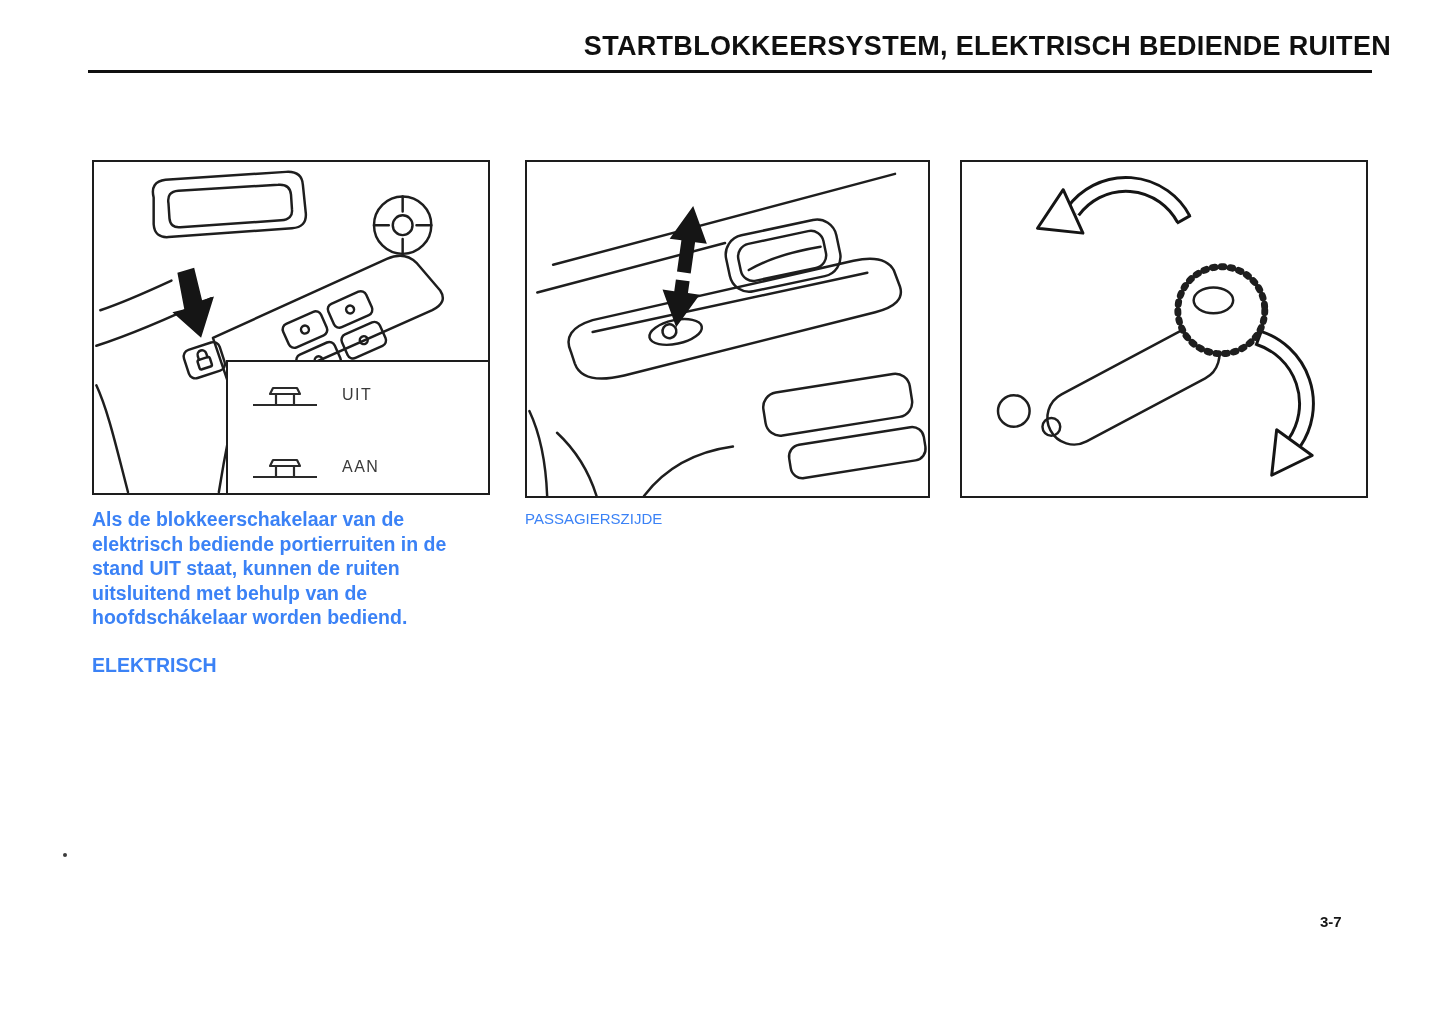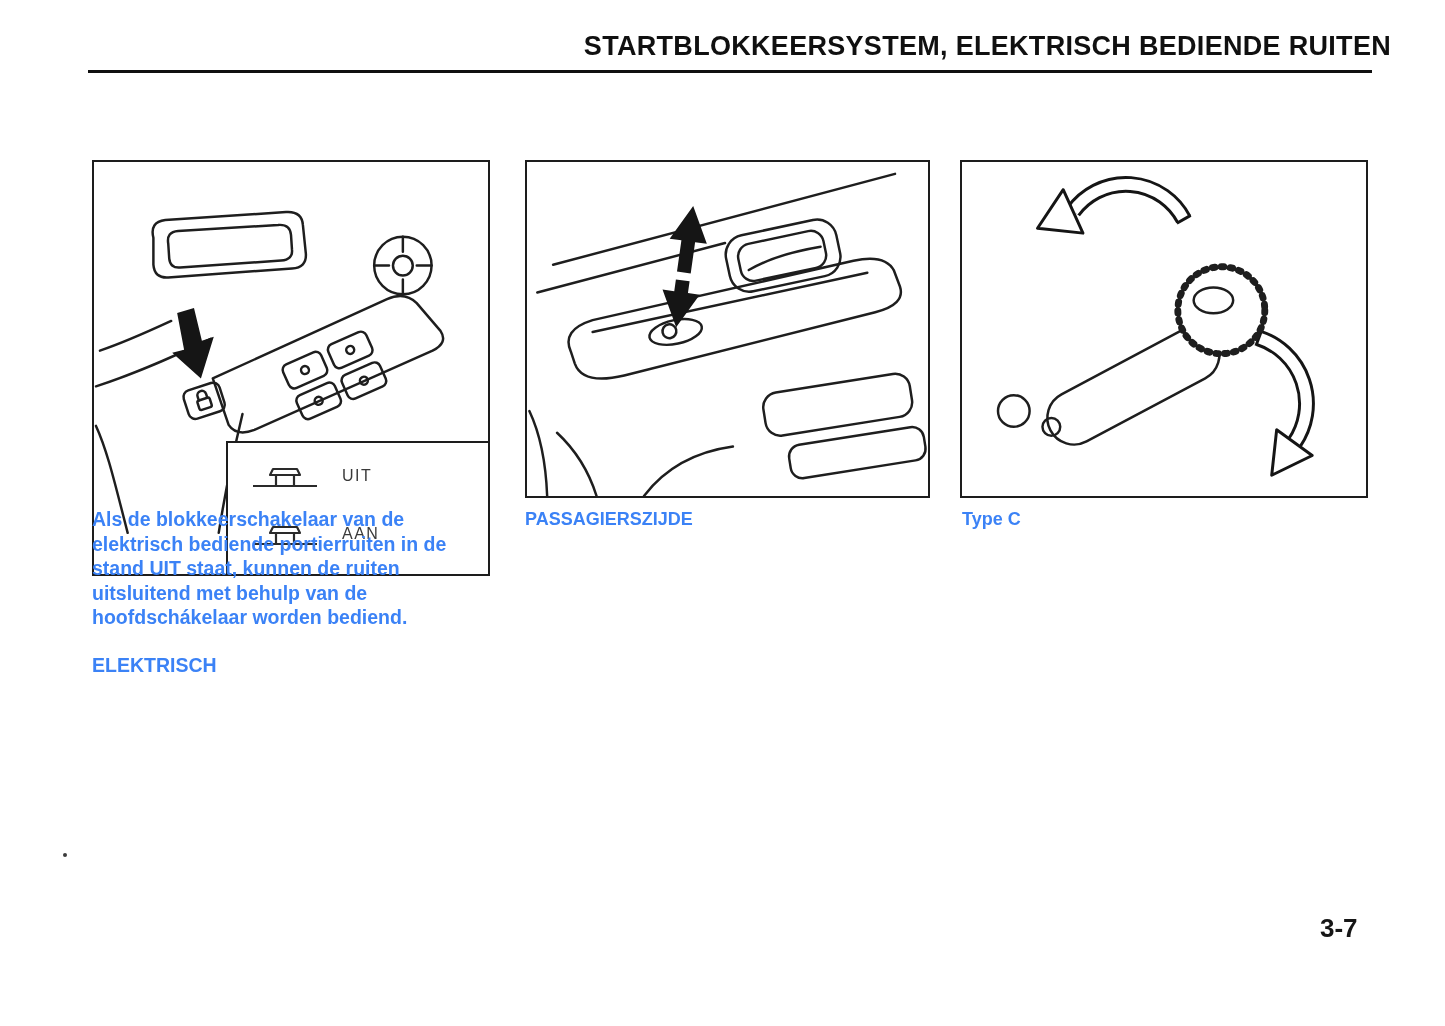--- a/index.html
+++ b/index.html
@@ -9,40 +9,40 @@
   }
   .header-title{
     position:absolute;top:31px;right:74px;font-size:27px;font-weight:bold;
     letter-spacing:0.3px;white-space:nowrap;color:#101010;
   }
   .header-rule{
     position:absolute;left:88px;top:70px;width:1284px;height:3px;background:#101010;
   }
   .fig{position:absolute;border:2px solid #1d1d1d;background:#ffffff;box-sizing:border-box;}
   .fig > svg{display:block;width:100%;height:100%;}
-  #fig1{left:92px;top:160px;width:398px;height:416px;}
+  #fig1{left:92px;top:160px;width:398px;height:335px;}
   #fig2{left:525px;top:160px;width:405px;height:338px;}
   #fig3{left:960px;top:160px;width:408px;height:338px;}
   .inset{
     position:absolute;right:-2px;bottom:-2px;width:264px;height:135px;
     border:2px solid #1d1d1d;background:#ffffff;box-sizing:border-box;
   }
   .inset-row{position:absolute;left:22px;display:flex;align-items:center;gap:22px;}
   .inset-row.r1{top:16px;}
-  .inset-row.r2{top:74px;}
+  .inset-row.r2{top:88px;}
   .inset-label{font-size:16px;color:#3a3a3a;letter-spacing:1.5px;}
   .textcol{position:absolute;font-size:19.5px;line-height:24.5px;color:#3b82f6;}
   .textcol p{margin:0;}
   #col1{left:92px;top:507px;width:380px;font-weight:bold;}
   #col2{left:525px;top:507px;width:398px;}
   #col3{left:962px;top:507px;width:392px;}
-  .colheading{font-weight:bold;font-size:18px;margin:0 0 2px 0;}
+  .colheading{font-weight:normal;font-size:15px;margin:0 0 2px 0;}
   .note-heading{font-weight:bold;margin-top:23px !important;}
   .page-number{
-    position:absolute;left:1320px;top:913px;font-size:26px;font-weight:bold;color:#161616;
+    position:absolute;left:1320px;top:913px;font-size:15px;font-weight:bold;color:#161616;
   }
   .stray-dot{
     position:absolute;left:63px;top:853px;width:4px;height:4px;border-radius:50%;background:#3c3c3c;
   }
 </style>
 </head>
 <body>
 
 <div class="page">
 
@@ -178,20 +178,19 @@
   <div class="textcol" id="col1">
     <p>Als de blokkeerschakelaar van de elektrisch bediende portierruiten in de stand UIT staat, kunnen de ruiten uitsluitend met behulp van de hoofdschákelaar worden bediend.</p>
     <p class="note-heading">ELEKTRISCH</p>
   </div>
 
   <div class="textcol" id="col2">
     <p class="colheading">PASSAGIERSZIJDE</p>
   </div>
 
   <div class="textcol" id="col3">
-    <p class="colheading">Type C</p>
   </div>
 
   <div class="stray-dot"></div>
 
   <div class="page-number">3-7</div>
 
 </div>
 
 </body></html>

